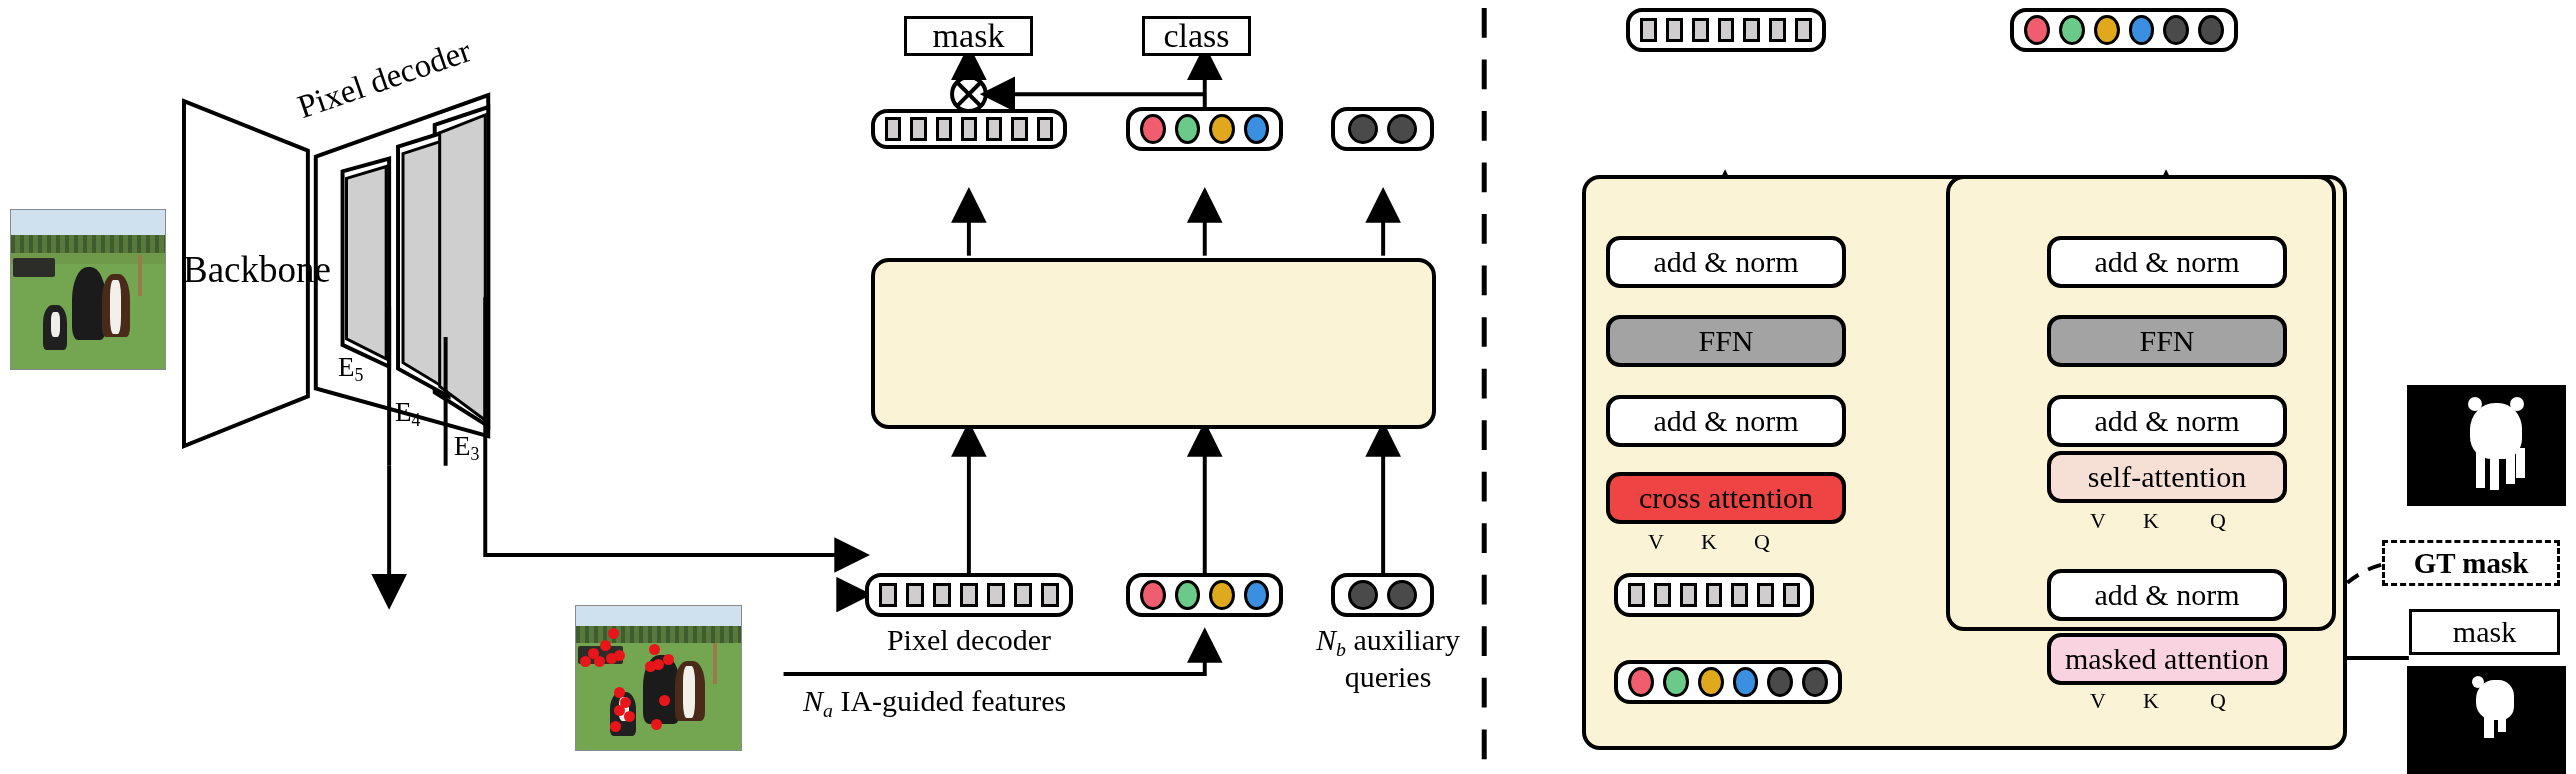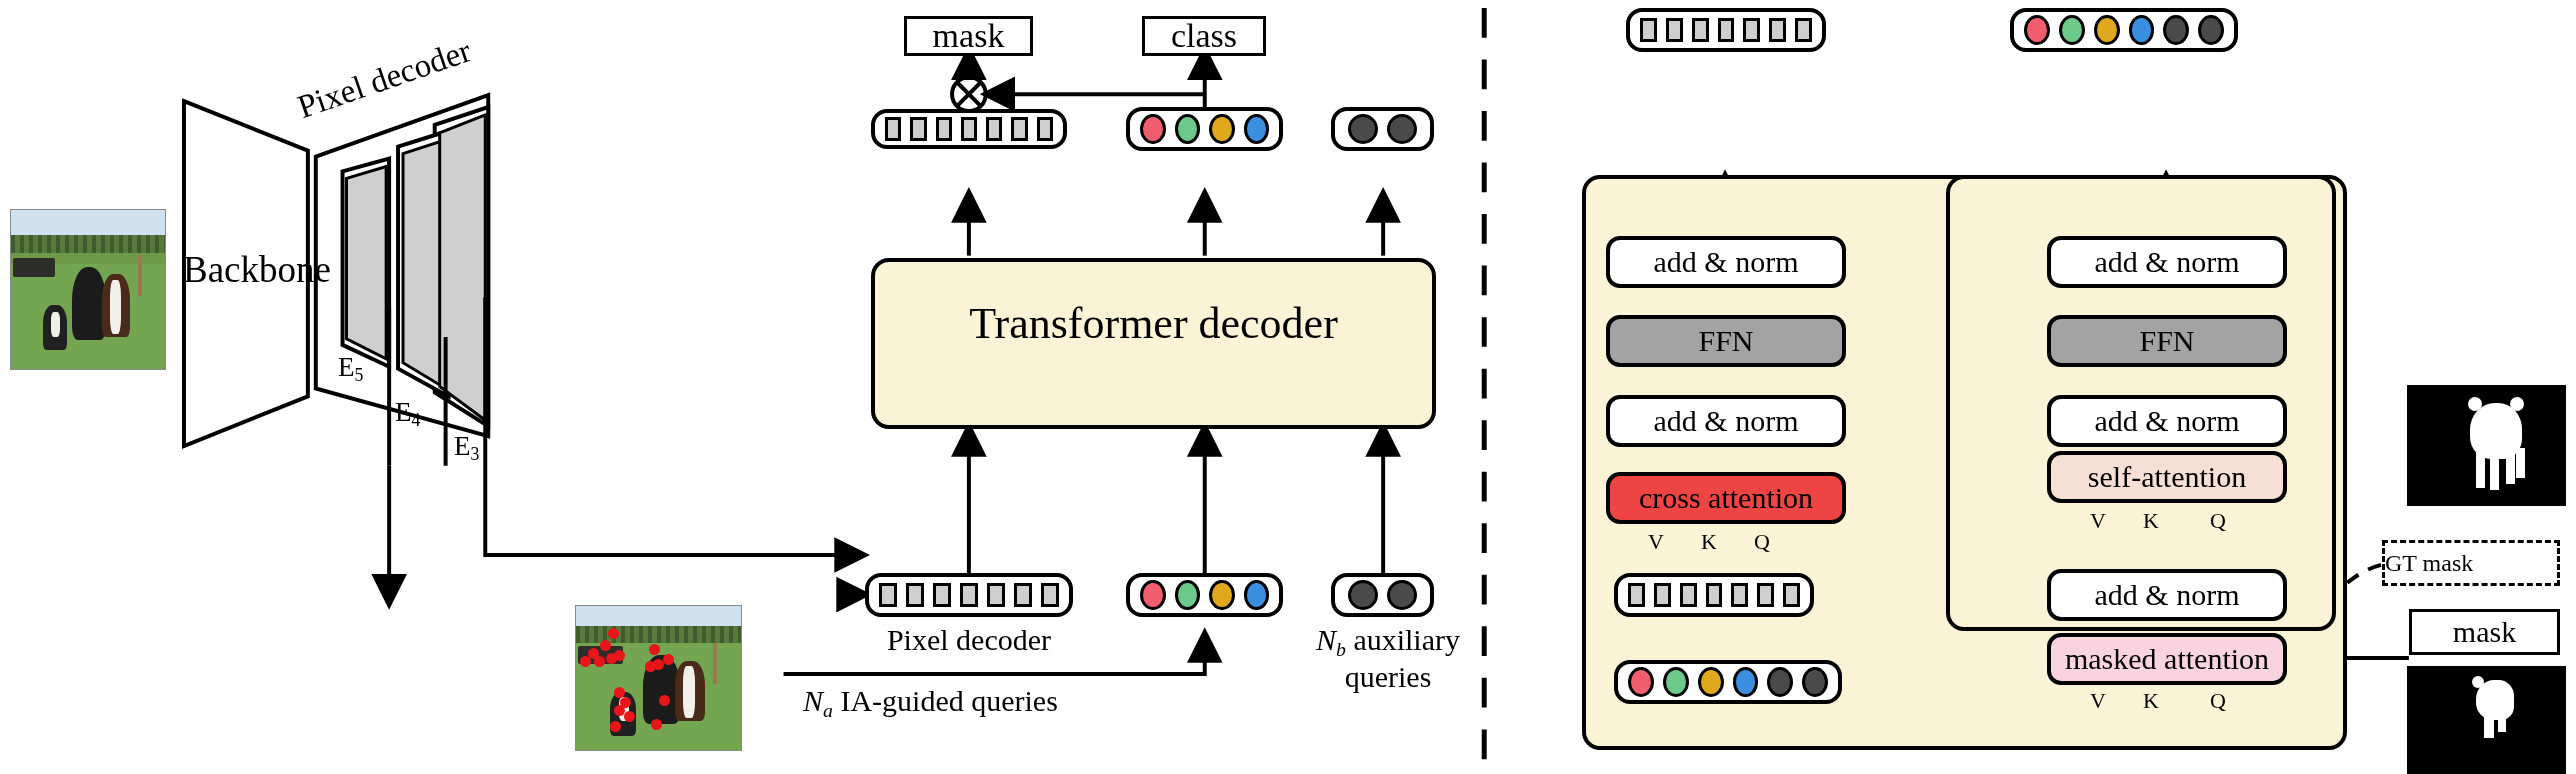--- a/index.html
+++ b/index.html
@@ -30,21 +30,21 @@
   .op-cross{background:#ef4444;}
   .op-self{background:#f6dfd4;}
   .op-masked{background:#fad3e0;align-items:center;}
 
   .vkq{position:absolute;font-size:22px;}
 
   
   .sqbox{position:absolute;box-sizing:border-box;border:3px solid #000;background:#fff;
          display:flex;align-items:center;justify-content:center;font-size:34px;}
   .dashbox{position:absolute;box-sizing:border-box;border:3px dashed #000;background:#fff;
-         display:flex;align-items:center;justify-content:flex-start;font-size:24px;}
+         display:flex;align-items:center;justify-content:center;font-size:29px;font-weight:bold;}
 
   .dpt{position:absolute;text-align:center;font-size:44px;line-height:1.18;}
 
   .imgph{position:absolute;overflow:hidden;}
   .maskph{position:absolute;background:#000;overflow:hidden;}
 
   .sub{font-size:0.66em;vertical-align:-0.28em;}
   .ital{font-style:italic;}
 </style>
 </head>
@@ -179,21 +179,21 @@
 <div class="lbl" style="left:395px;top:397px;font-size:27px;">
   <span>E</span><span class="sub">4</span>
 </div>
 <div class="lbl" style="left:454px;top:431px;font-size:27px;">
   <span>E</span><span class="sub">3</span>
 </div>
 
 <div class="sqbox" style="left:904px;top:16px;width:129px;height:40px;">
   <span>mask</span>
 </div>
-<div class="sqbox" style="left:1142px;top:16px;width:124px;height:40px;">
+<div class="sqbox" style="left:1142px;top:16px;width:109px;height:40px;">
   <span>class</span>
 </div>
 
 <div class="tokenrow" style="left:871px;top:109px;width:196px;height:40px;">
     <div class="sq" style="background: rgb(207, 205, 205);"></div>
     <div class="sq" style="background: rgb(207, 205, 205);"></div>
     <div class="sq" style="background: rgb(207, 205, 205);"></div>
     <div class="sq" style="background: rgb(207, 205, 205);"></div>
     <div class="sq" style="background: rgb(207, 205, 205);"></div>
     <div class="sq" style="background: rgb(207, 205, 205);"></div>
@@ -205,21 +205,20 @@
     <div class="ci" style="background: rgb(224, 168, 28);"></div>
     <div class="ci" style="background: rgb(59, 143, 224);"></div>
   </div>
 <div class="tokenrow" style="left:1331px;top:107px;width:103px;height:44px;">
     <div class="ci" style="background: rgb(74, 74, 74);"></div>
     <div class="ci" style="background: rgb(74, 74, 74);"></div>
   </div>
 
 <div class="panel" style="left:871px;top:258px;width:565px;height:171px;">
   <div class="dpt" style="left:0;top:36px;width:100%;">
-    <div>Transformer decoder</div>
   </div>
 </div>
 
 <div class="tokenrow" style="left:865px;top:573px;width:208px;height:44px;">
     <div class="sq" style="background: rgb(207, 205, 205);"></div>
     <div class="sq" style="background: rgb(207, 205, 205);"></div>
     <div class="sq" style="background: rgb(207, 205, 205);"></div>
     <div class="sq" style="background: rgb(207, 205, 205);"></div>
     <div class="sq" style="background: rgb(207, 205, 205);"></div>
     <div class="sq" style="background: rgb(207, 205, 205);"></div>
@@ -237,21 +236,21 @@
   </div>
 
 <div class="lbl" style="left:865px;top:623px;width:208px;text-align:center;font-size:30px;">Pixel decoder</div>
 
 <div class="lbl" style="left:1289px;top:623px;width:198px;text-align:center;font-size:30px;line-height:1.15;">
   <div><span class="ital">N</span><span class="sub ital">b</span><span> auxiliary</span></div>
   <div>queries</div>
 </div>
 
 <div class="lbl" style="left:803px;top:684px;font-size:30px;white-space:nowrap;">
-  <span class="ital">N</span><span class="sub ital">a</span><span> IA-guided queries</span>
+  <span class="ital">N</span><span class="sub ital">a</span><span> IA-guided features</span>
 </div>
 
 <div class="imgph" style="left:575px;top:605px;width:165px;height:144px;border:1px solid #8a8a8a;
             background:linear-gradient(#cfe0ef 0 14%, #5d7d45 14% 26%, #74a651 26% 100%);">
   <div class="abs" style="left:0;top:14%;width:100%;height:12%;
        background:repeating-linear-gradient(90deg,#3f5c2f 0 4px,#577a3c 4px 9px);"></div>
   <div class="abs" style="left:2px;top:28%;width:45px;height:12%;background:#2c2c28;border-radius:2px;"></div>
   <div class="abs" style="left:67px;top:34%;width:37px;height:48%;background:#1b1b1b;border-radius:45% 45% 16% 16%;"></div>
   <div class="abs" style="left:99px;top:38%;width:30px;height:42%;background:#4a2a18;border-radius:40% 40% 14% 14%;"></div>
   <div class="abs" style="left:107px;top:42%;width:12px;height:36%;background:#f2f0ea;border-radius:30%;"></div>

